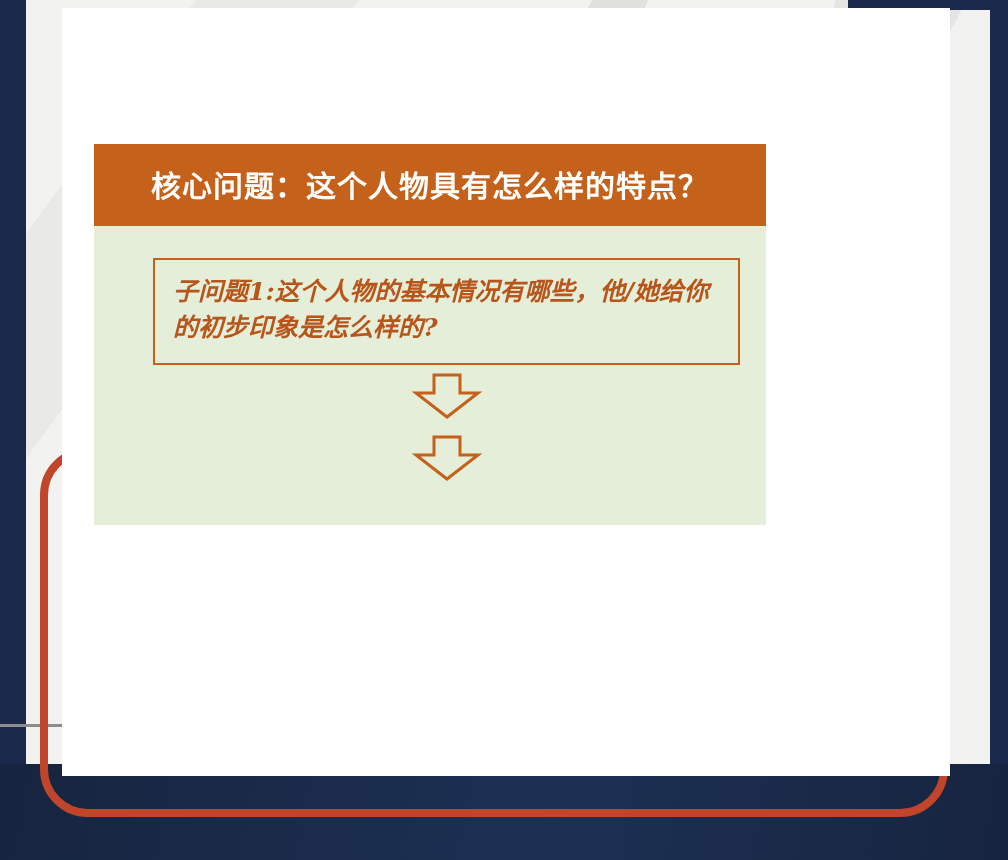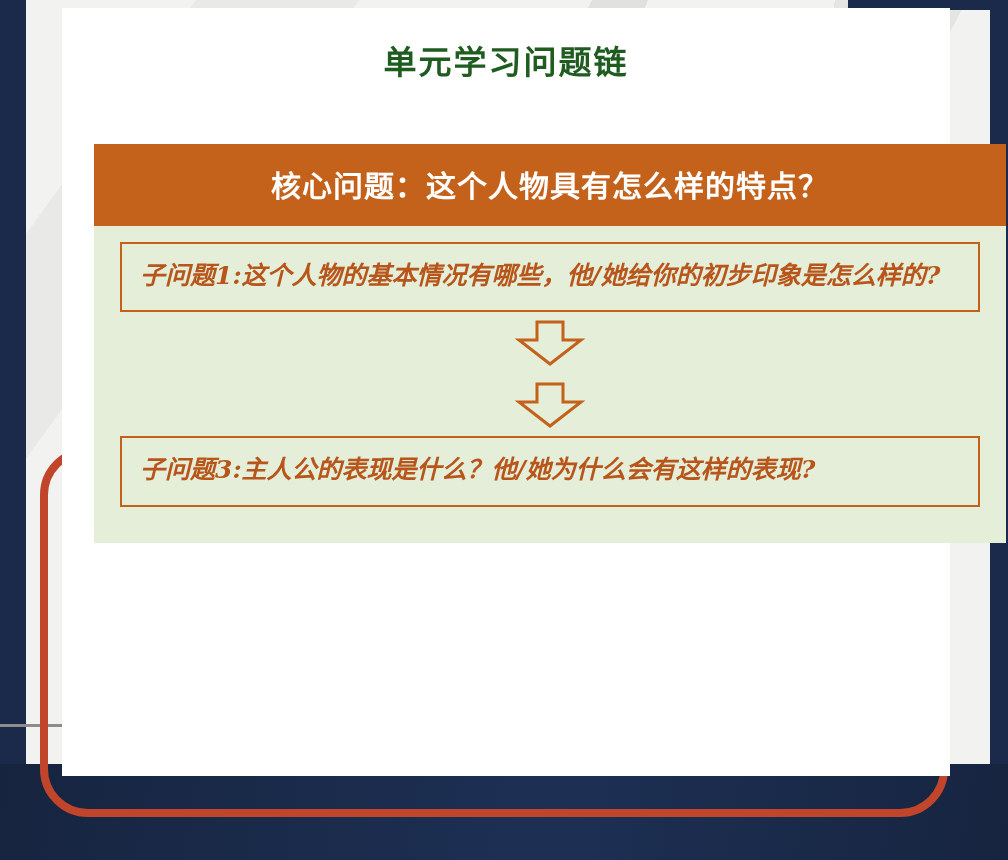--- a/index.html
+++ b/index.html
@@ -108,35 +108,36 @@
     letter-spacing: 2px;
     color: #1f5c1f;
     font-family: "DejaVu Sans", "Liberation Sans", sans-serif;
   }
 
   
   .diagram {
     position: absolute;
     left: 32px;
     top: 136px;
-    width: 912px;
+    width: 672px;
     background: #e4eed8;
   }
   .core-bar {
     background: #c4611b;
     color: #ffffff;
     font-size: 30px;
     font-weight: bold;
     letter-spacing: 1px;
     text-align: center;
     padding: 18px 10px 20px;
     font-family: "DejaVu Serif", "Liberation Serif", serif;
   }
   .sub-wrap {
-    padding: 16px 26px 36px 26px;
+    padding: 32px 26px 36px 26px;
+    margin-left: 33px;
   }
   .sub-box {
     border: 2px solid #c4611b;
     background: #e4eed8;
     color: #b8551a;
     font-size: 25px;
     line-height: 1.45;
     font-weight: bold;
     padding: 14px 18px 16px;
     font-family: "DejaVu Serif", "Liberation Serif", serif;
@@ -164,21 +165,20 @@
   <div class="bg-navy-bottom"></div>
   <div class="bg-rule-left"></div>
 </div>
 
 <div class="layer-top">
 
   <div class="orange-frame"></div>
 
   <div class="white-card">
 
-    <div class="chart-title">单元学习问题链</div>
 
     <div class="diagram">
 
       <div class="core-bar">核心问题：这个人物具有怎么样的特点？</div>
 
       <div class="sub-wrap">
 
         <div class="sub-box">子问题1:这个人物的基本情况有哪些，他/她给你的初步印象是怎么样的?</div>
 
         <div class="arrow-row">
@@ -187,18 +187,17 @@
           </svg>
         </div>
 
 
         <div class="arrow-row">
           <svg class="arrow-svg" width="78" height="46" viewBox="0 0 78 46">
             <polygon points="26,2 52,2 52,20 70,20 39,44 8,20 26,20" fill="none" stroke="#c4611b" stroke-width="3" stroke-linejoin="miter"></polygon>
           </svg>
         </div>
 
-        <div class="sub-box">子问题3:主人公的表现是什么？他/她为什么会有这样的表现?</div>
 
       </div>
     </div>
   </div>
 </div>
 
 </body></html>

